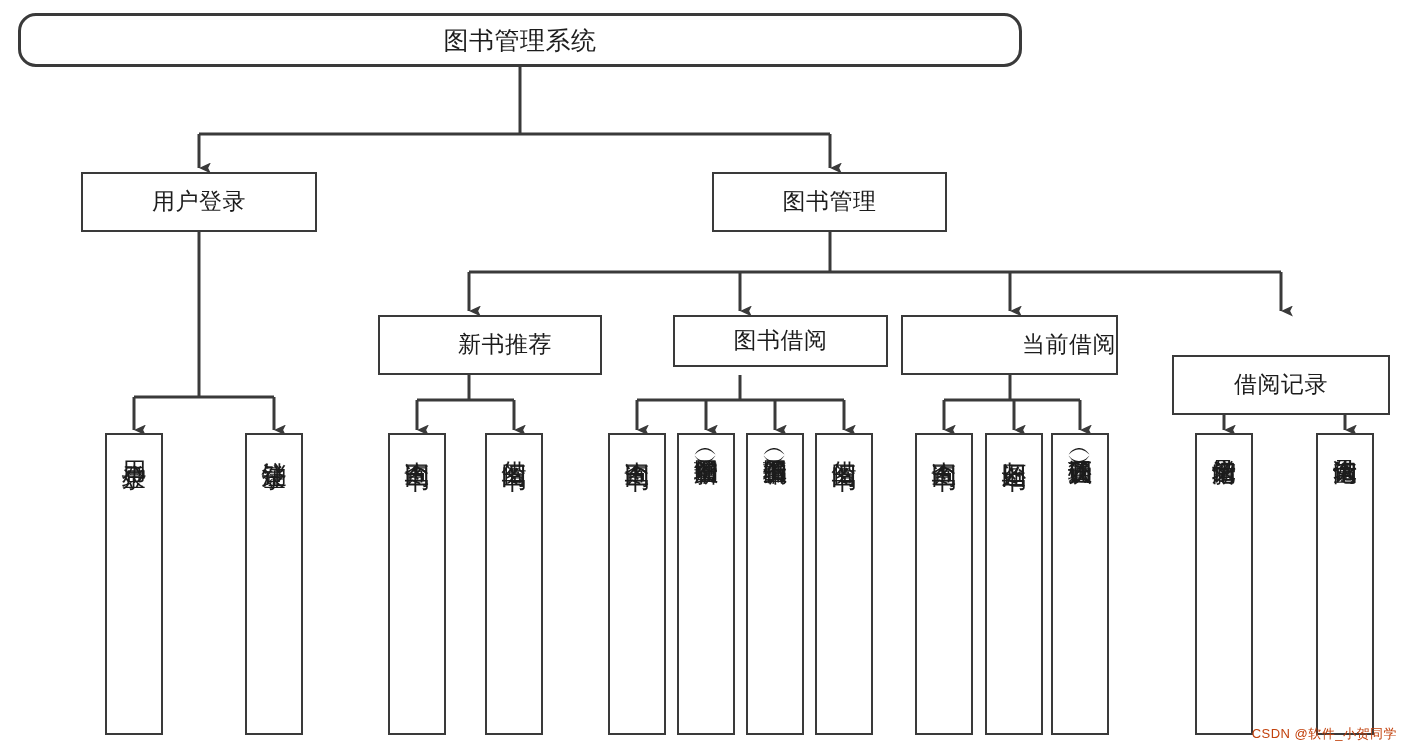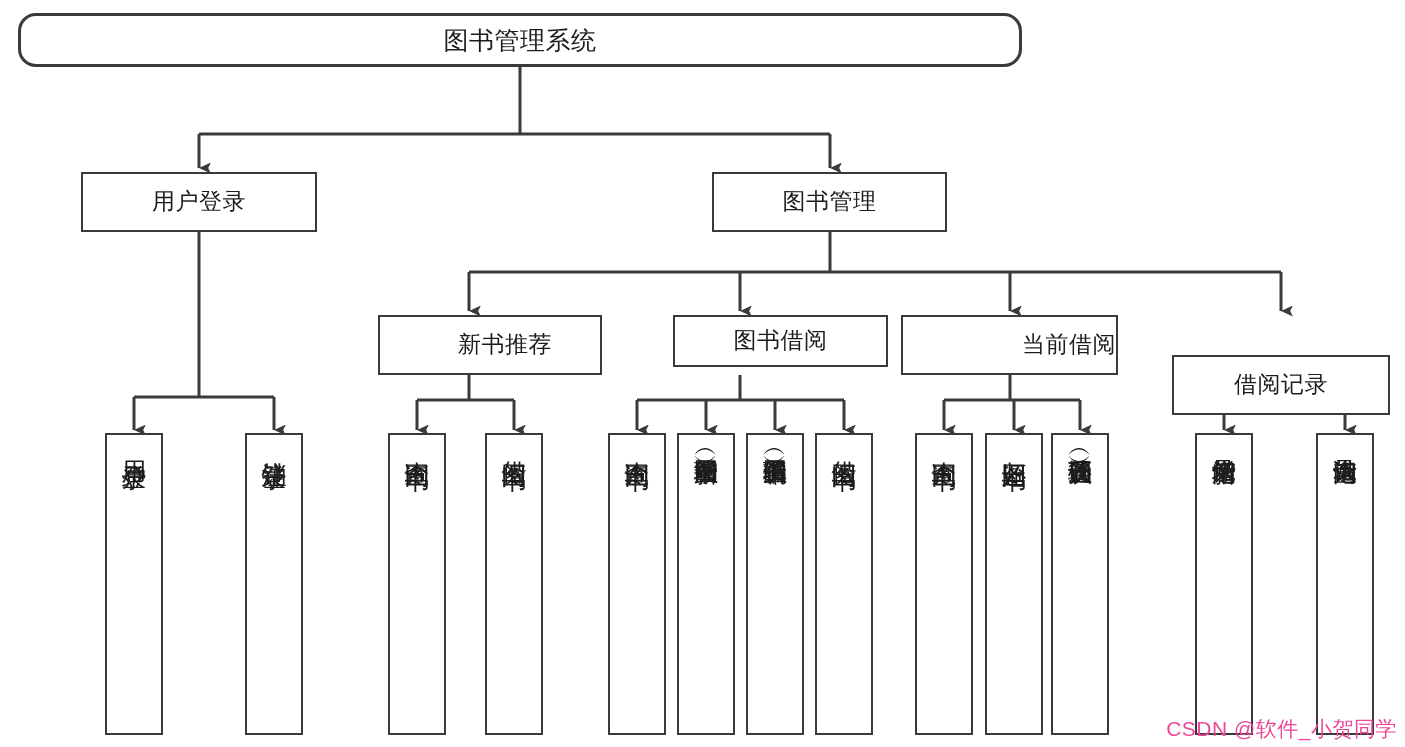--- a/index.html
+++ b/index.html
@@ -74,22 +74,22 @@
   }
   .leaf.tall .node-label {
     font-size: 24px;
     letter-spacing: 0px;
   }
   
   #watermark {
     position: absolute;
     right: 8px;
     bottom: 4px;
-    font-size: 21px;
-    color: #ec4899;
+    font-size: 13px;
+    color: #c2410c;
     white-space: nowrap;
     letter-spacing: 0.5px;
     font-family: "Liberation Sans", "DejaVu Sans", sans-serif;
   }
 </style>
 </head>
 <body>
 
 <div id="canvas">
 

